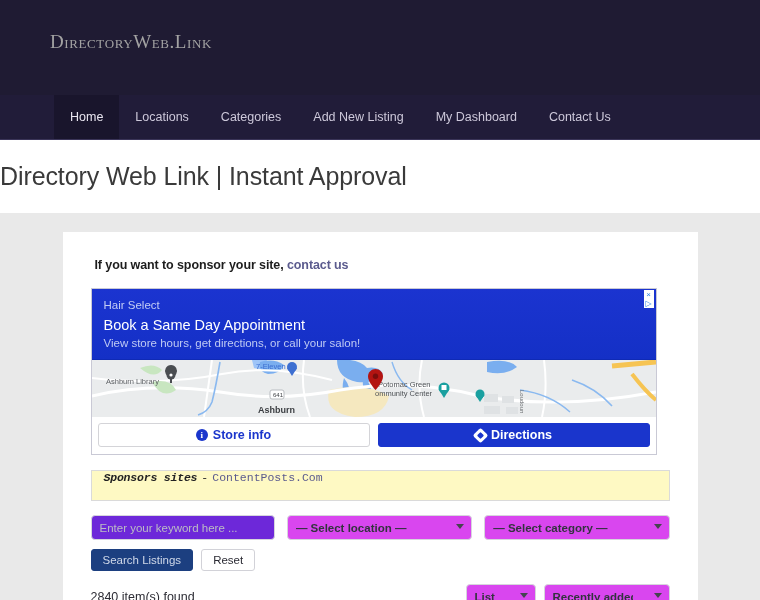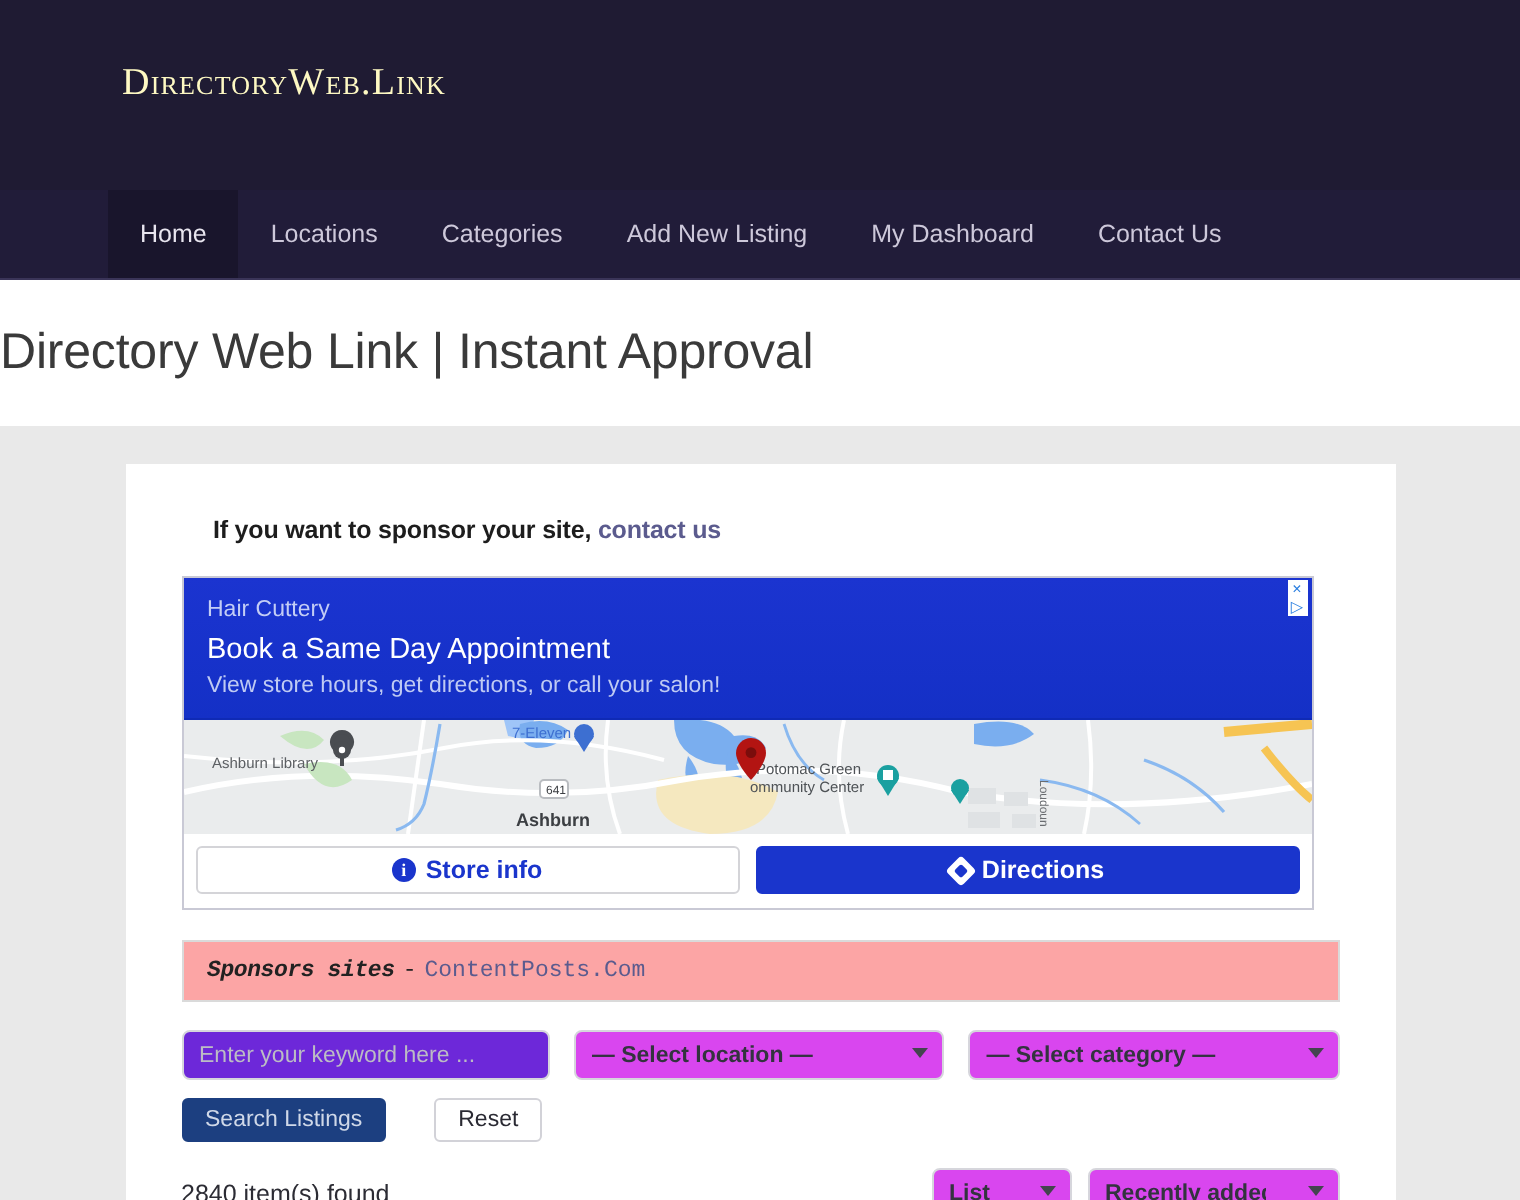--- a/index.html
+++ b/index.html
@@ -16,23 +16,23 @@
   }
 
   
   .site-header {
     background: #1f1b33;
     height: 95px;
     position: relative;
   }
   .logo {
     position: absolute;
-    left: 61px;
+    left: 50px;
     top: 31px;
-    color: #fef9c3;
+    color: #a3a3a3;
     font-size: 19px;
     font-variant: small-caps;
     letter-spacing: 0.6px;
     font-family: "Liberation Serif", serif;
     white-space: nowrap;
   }
 
   
   .nav-bar {
     background: #211c39;
@@ -86,21 +86,21 @@
     width: 635px;
     min-height: 368px;
     box-sizing: border-box;
     padding: 26px 28px 0 28px;
   }
 
   .sponsor-line {
     font-size: 12.5px;
     font-weight: bold;
     color: #1d1d1d;
-    margin: 0 0 16px 16px;
+    margin: 0 0 16px 4px;
     letter-spacing: -0.1px;
   }
   .sponsor-line a {
     color: #5b5b8e;
     text-decoration: none;
     font-weight: bold;
   }
 
   
   .ad-block {
@@ -234,25 +234,25 @@
     position: absolute;
     left: 3px; top: 3px;
     width: 5px; height: 5px;
     background: #1a35cc;
     border-radius: 1px;
   }
 
   
   .sponsors-strip {
     margin-top: 15px;
-    background: #fca5a5;
+    background: #fef9c3;
     border: 1px solid #dadada;
     height: 31px;
     display: flex;
-    align-items: center;
+    align-items: flex-start;
     padding-left: 12px;
     box-sizing: border-box;
     font-family: "Liberation Mono", monospace;
     font-size: 11.5px;
     color: #222;
   }
   .sponsors-strip .ss-label {
     font-style: italic;
     font-weight: bold;
     letter-spacing: -0.2px;
@@ -309,21 +309,21 @@
     top: 9px;
     width: 0; height: 0;
     border-left: 4px solid transparent;
     border-right: 4px solid transparent;
     border-top: 5px solid #44444f;
     pointer-events: none;
   }
 
   .btn-row {
     display: flex;
-    gap: 24px;
+    gap: 8px;
     margin-top: 9px;
     align-items: center;
   }
   .btn {
     height: 22px;
     border-radius: 3px;
     font-size: 11.5px;
     display: inline-flex;
     align-items: center;
     justify-content: center;
@@ -397,21 +397,21 @@
   <div class="card">
 
     <p class="sponsor-line">
       <span>If you want to sponsor your site,</span>
       <a href="#">contact us</a>
     </p>
 
     <div class="ad-block">
 
       <div class="ad-head">
-        <div class="ad-brand">Hair Cuttery</div>
+        <div class="ad-brand">Hair Select</div>
         <div class="ad-headline">Book a Same Day Appointment</div>
         <div class="ad-sub">View store hours, get directions, or call your salon!</div>
 
         <div class="ad-choices">
           <span class="ac-x">×</span>
           <span class="ac-tri">▷</span>
         </div>
       </div>
 
       <div class="ad-map">

